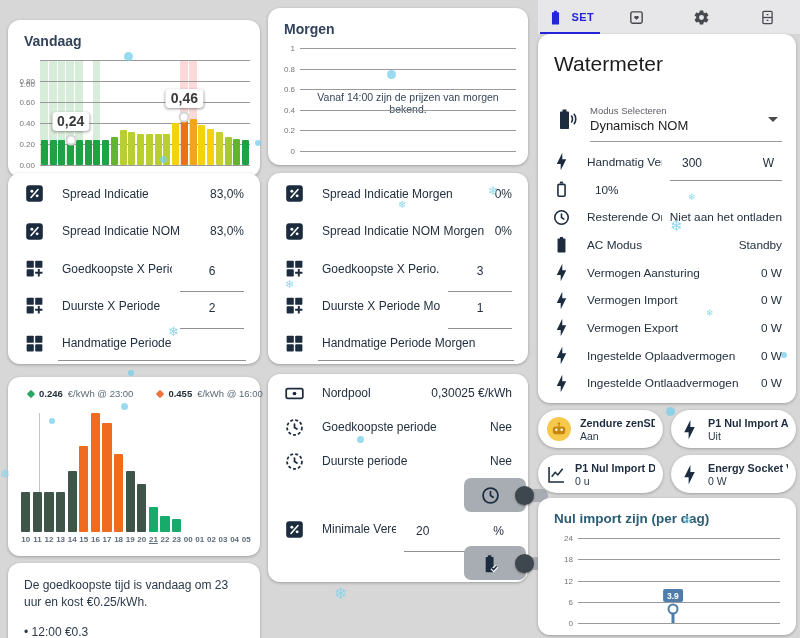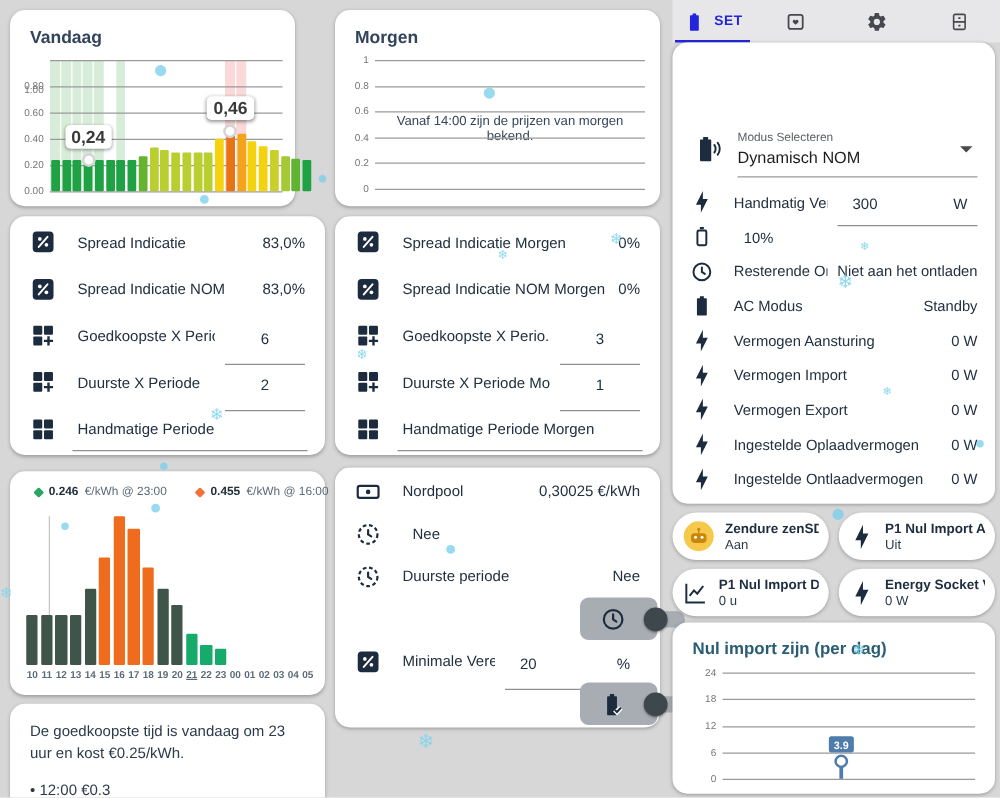--- a/index.html
+++ b/index.html
@@ -1,20 +1,20 @@
 <!DOCTYPE html>
 <html><head>
 <meta charset="utf-8">
 <style>
   html,body{margin:0;padding:0}
   .page{position:relative;width:800px;height:638px;background:#d7d7d7;font-family:"Liberation Sans",sans-serif;overflow:hidden}
   .card{position:absolute;background:#fff;border-radius:12px;box-shadow:0 1px 3px rgba(50,50,50,.35)}
   .card-title{margin:0;padding:13px 16px 0;font-size:14px;font-weight:700;color:#32435c}
 
-  #vandaag-card{left:8px;top:8px;width:228px;height:157px}
+  #vandaag-card{left:8px;top:20px;width:252px;height:157px}
   #morgen-card{left:268px;top:8px;width:260px;height:157px}
   .plot{position:absolute}
   #vandaag-plot{left:32px;right:10px;top:40px;bottom:12px}
   #morgen-plot{left:32px;right:12px;top:40px;bottom:14px}
   .gline{position:absolute;left:0;right:0;height:1px;background:#9a9a9a}
   .glabel{position:absolute;right:100%;margin-right:5px;font-size:8px;color:#757575;transform:translateY(-50%);white-space:nowrap}
   .stripe{position:absolute;top:0;bottom:0}
   .bar{position:absolute;bottom:0;border-radius:1px}
   .chip{position:absolute;transform:translateX(-50%);background:#fff;border-radius:4px;box-shadow:0 1px 3px rgba(0,0,0,.4);font-size:14px;font-weight:700;color:#3a3a3a;padding:1.5px 5px;z-index:3;white-space:nowrap}
   .ptmark{position:absolute;width:7px;height:7px;border:2px solid #d5d5d5;background:#fff;border-radius:50%;transform:translate(-50%,-50%);z-index:2}
@@ -360,20 +360,21 @@
           <span class="rlabel">Nordpool</span>
           <span class="rvalue">0,30025 €/kWh</span>
         </div>
         <div class="row value">
           <span class="ricon">
             <svg viewBox="0 0 24 24" fill="none" stroke="currentColor">
               <circle cx="12" cy="12" r="8.5" stroke-width="2" stroke-dasharray="3.4 2.4"></circle>
               <path d="M12 8v4l2.8 1.8" stroke-width="2" stroke-linecap="round"></path>
             </svg>
           </span>
+          <span class="rlabel">Goedkoopste periode</span>
           <span class="rvalue">Nee</span>
         </div>
         <div class="row value">
           <span class="ricon">
             <svg viewBox="0 0 24 24" fill="none" stroke="currentColor">
               <circle cx="12" cy="12" r="8.5" stroke-width="2" stroke-dasharray="3.4 2.4"></circle>
               <path d="M12 8v4l2.8 1.8" stroke-width="2" stroke-linecap="round"></path>
             </svg>
           </span>
           <span class="rlabel">Duurste periode</span>
@@ -458,20 +459,21 @@
           <svg viewBox="0 0 24 24" fill="none" stroke="currentColor" stroke-width="1.8">
             <rect x="5.5" y="3.5" width="13" height="17" rx="1.5"></rect>
             <path d="M5.5 12h13"></path>
             <path d="M10.8 7.8h2.4M10.8 16.2h2.4"></path>
           </svg>
         </span>
       </div>
     </div>
 
   <section class="card" id="watermeter-card">
+    <h2 id="wm-title">Watermeter</h2>
     <div class="select-row">
       <span class="ricon" id="sel-icon">
           <svg viewBox="0 0 24 24">
             <path fill="currentColor" d="M8.5 2.5h4v2h1.7c.45 0 .8.35.8.8v15.9c0 .45-.35.8-.8.8H6.8a.8.8 0 0 1-.8-.8V5.3c0-.45.35-.8.8-.8h1.7v-2Z"></path>
             <path d="M17.5 9c1.3 1.5 1.3 4.5 0 6M20.2 7.3c2.1 2.4 2.1 7 0 9.4" stroke="currentColor" stroke-width="1.6" fill="none" stroke-linecap="round"></path>
           </svg>
         </span>
       <span class="sel-texts">
         <span class="sel-label">Modus Selecteren</span>
         <span class="sel-value">Dynamisch NOM</span>

